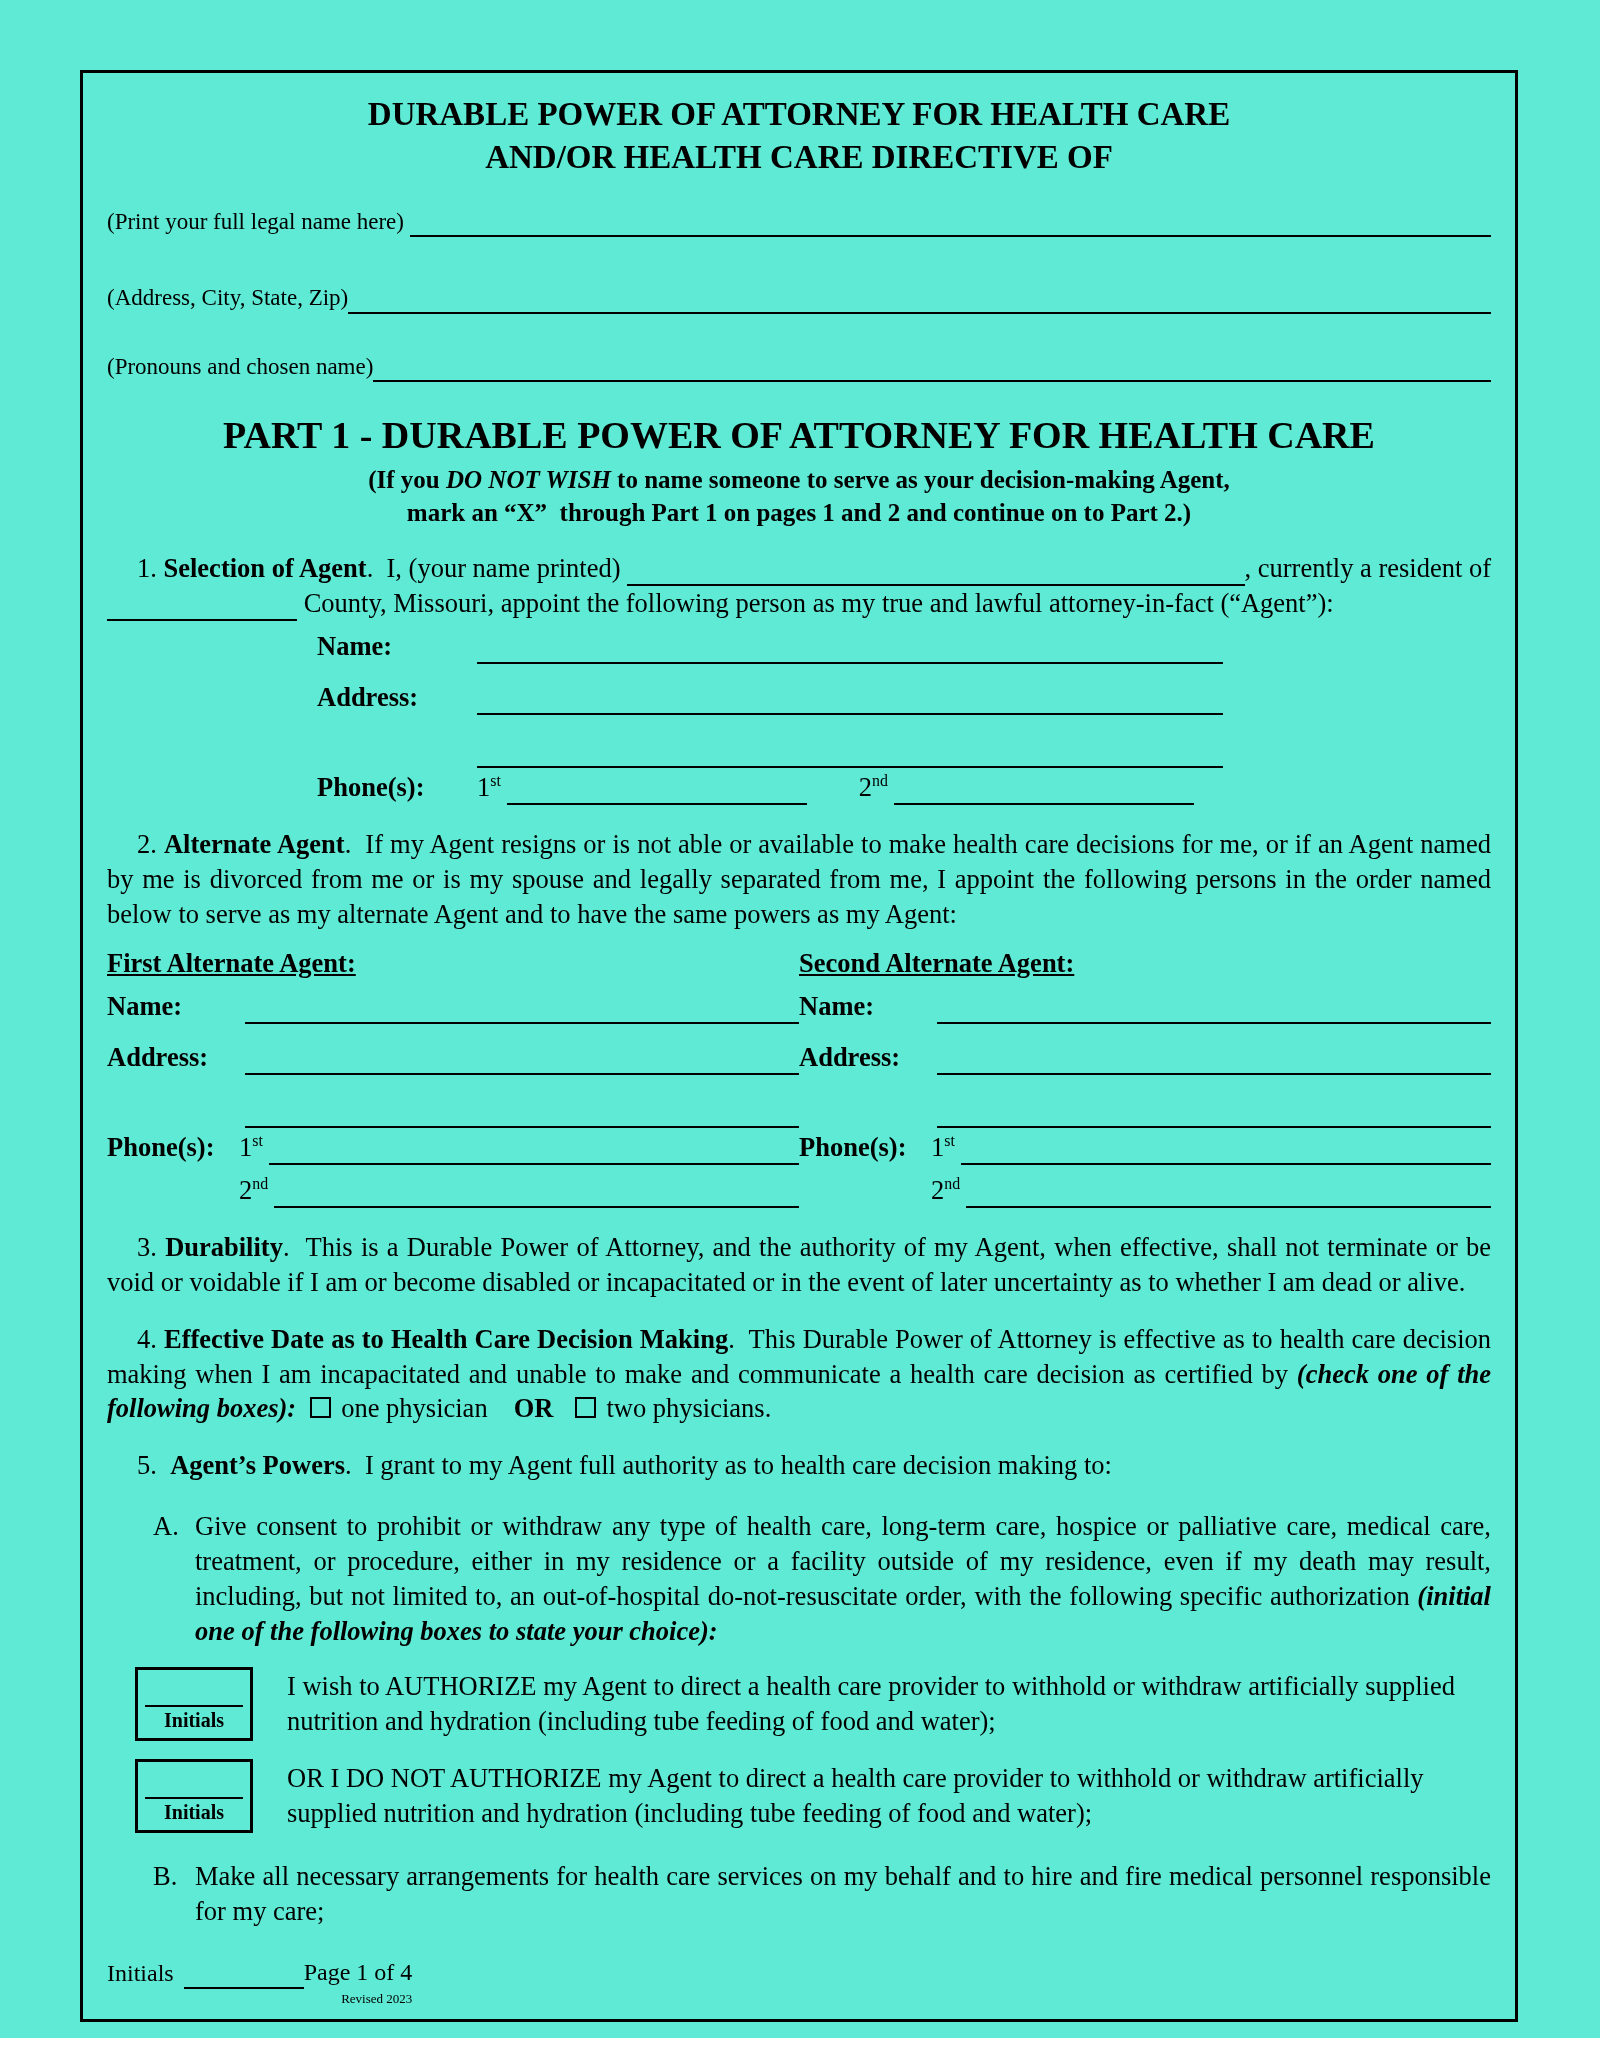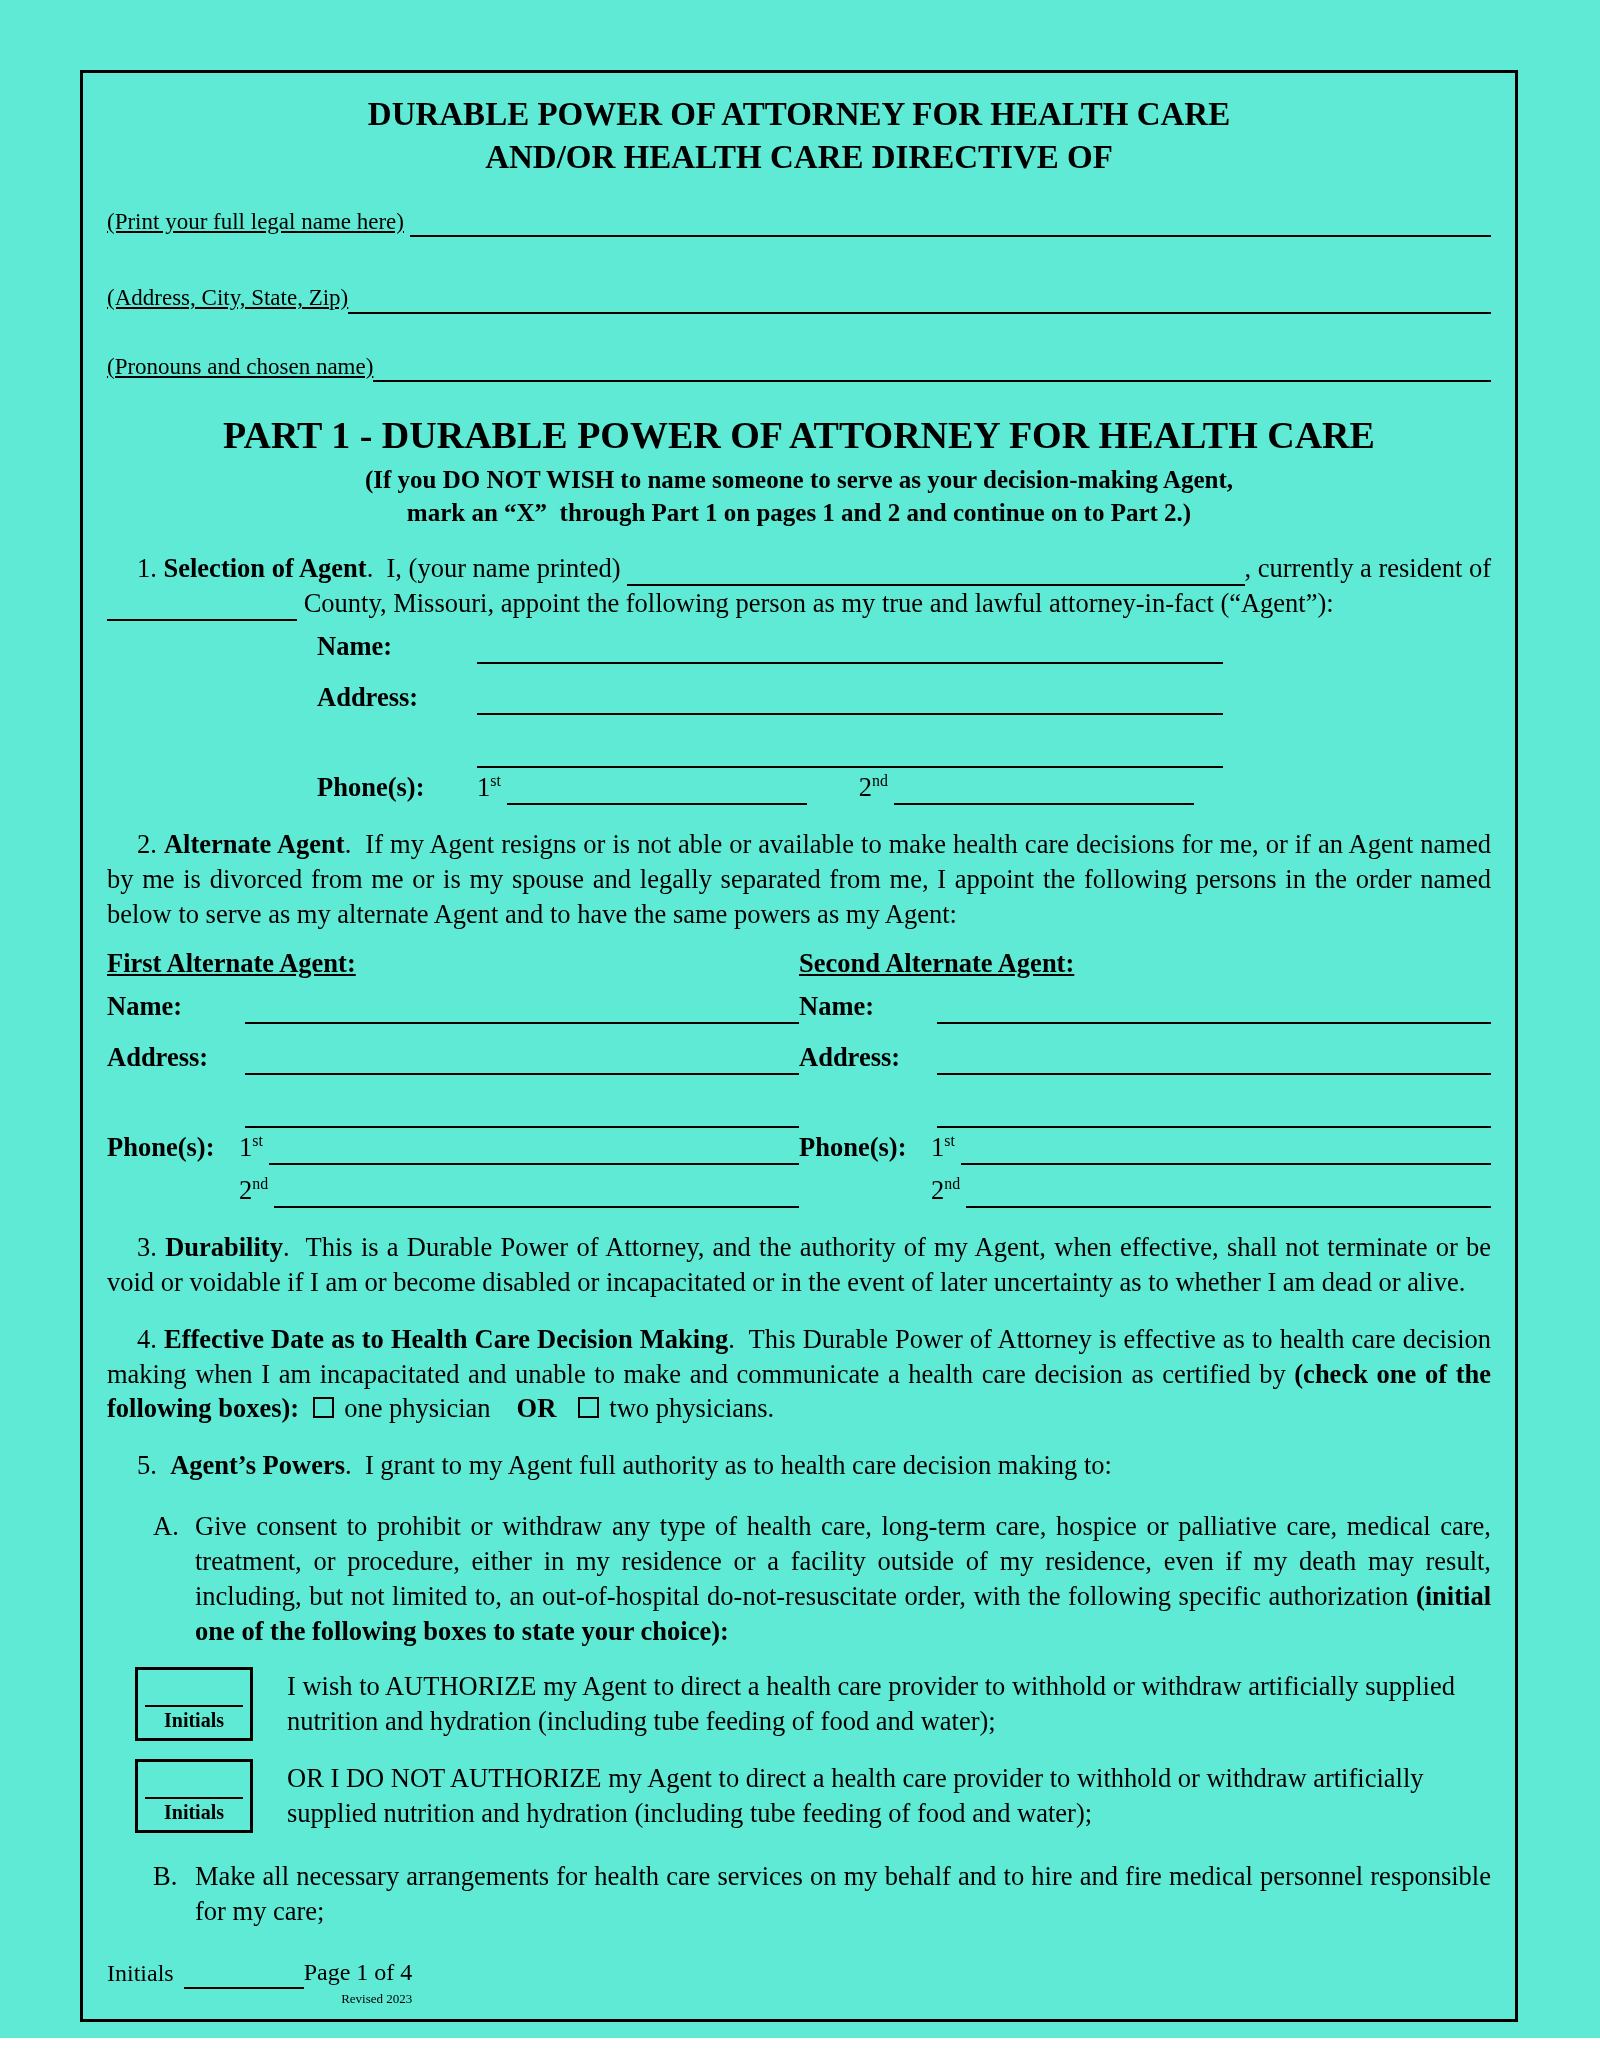--- a/index.html
+++ b/index.html
@@ -2,24 +2,24 @@
 <html><head>
 <meta charset="utf-8">
 <style>
 *{box-sizing:border-box;margin:0;padding:0;}
 html,body{background:#ffffff;}
 body{width:1600px;height:2070px;font-family:"Liberation Serif",serif;color:#000;}
 .sheet{position:relative;width:1600px;height:2038px;background:#5eead4;overflow:hidden;}
 .bbox{position:absolute;left:80px;top:70px;width:1438px;height:1952px;border:3px solid #000;padding:16px 24px 0;font-size:26.5px;line-height:1.32;}
 .t{white-space:pre-wrap;}
 .b{font-weight:bold;}
-.bi{font-weight:bold;}
+.bi{font-weight:bold;font-style:italic;}
 sup{font-size:60%;}
 .titles{text-align:center;font-weight:bold;font-size:33px;line-height:1.3;margin-top:4px;}
-.frow{display:flex;align-items:flex-end;text-decoration:underline;}
+.frow{display:flex;align-items:flex-end;}
 .frow .flabel{font-size:23px;flex:none;}
 .fgap{width:6px;flex:none;}
 .fill{flex:1;border-bottom:2px solid #000;height:30px;}
 .mtname{margin-top:28px;}
 .mtaddr{margin-top:46px;}
 .mtpron{margin-top:38px;}
 .p1head{text-align:center;font-weight:bold;font-size:38px;margin-top:28px;}
 .p1sub{text-align:center;font-weight:bold;font-size:25px;line-height:1.3;}
 .p1sub.first{margin-top:4px;}
 .para{text-indent:30px;text-align:justify;margin-top:22px;}

